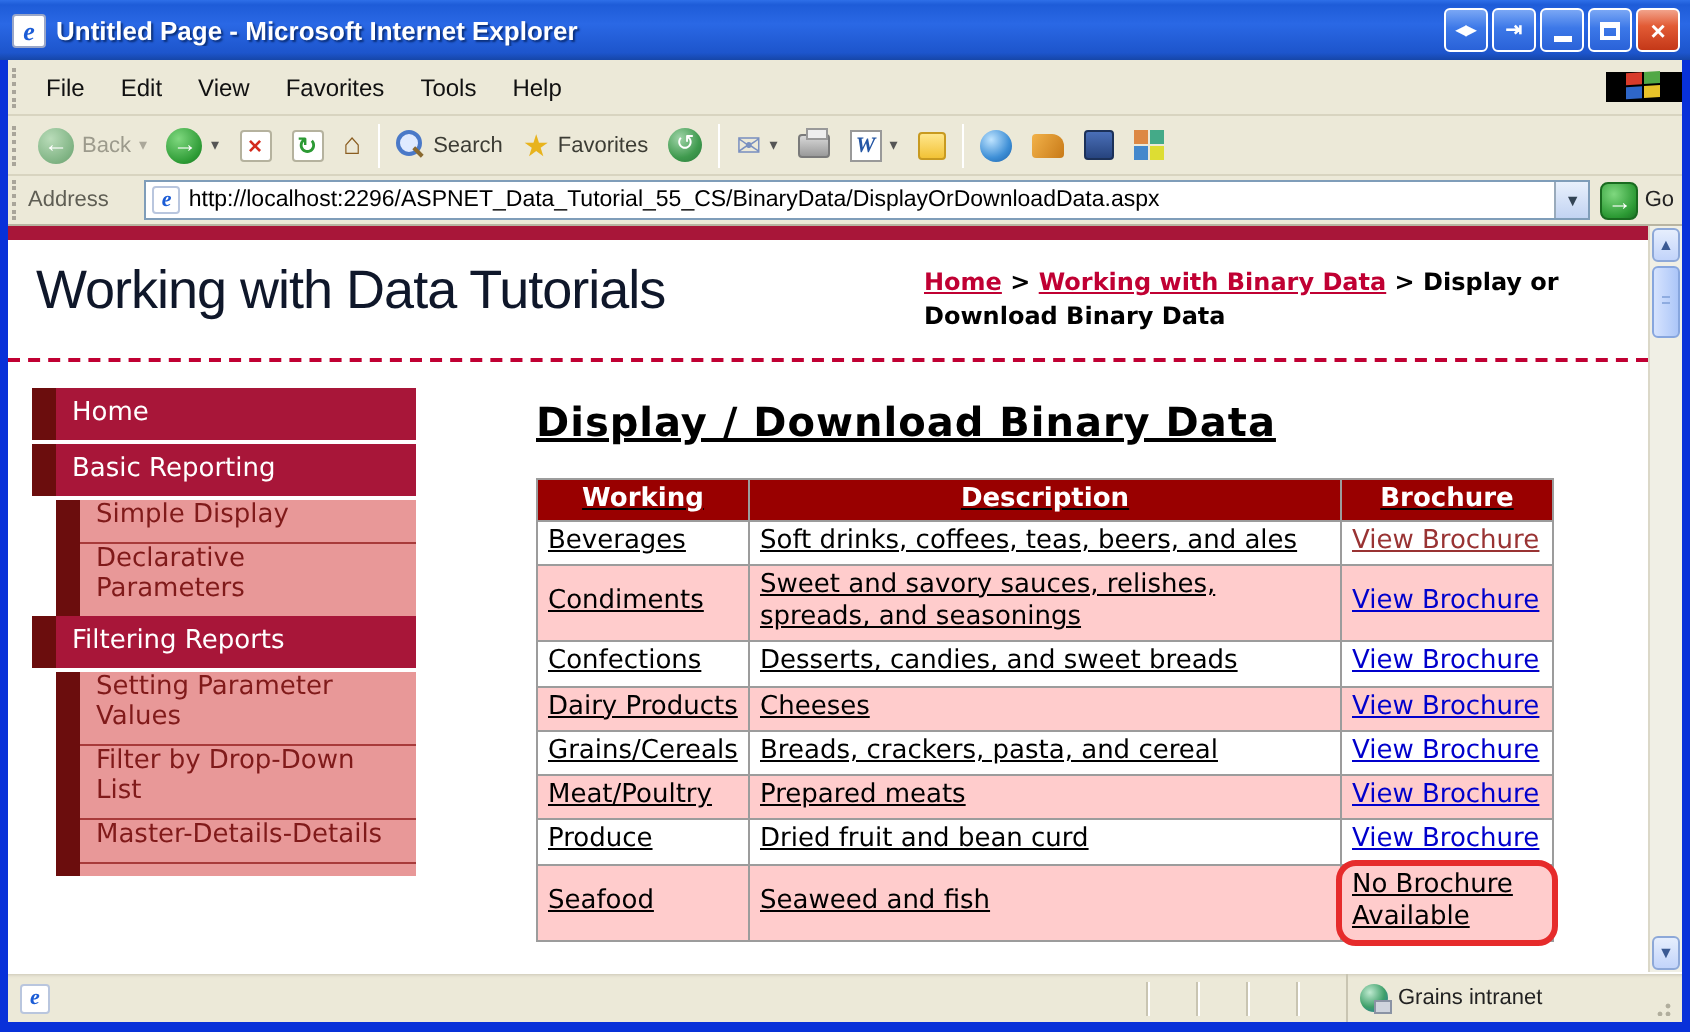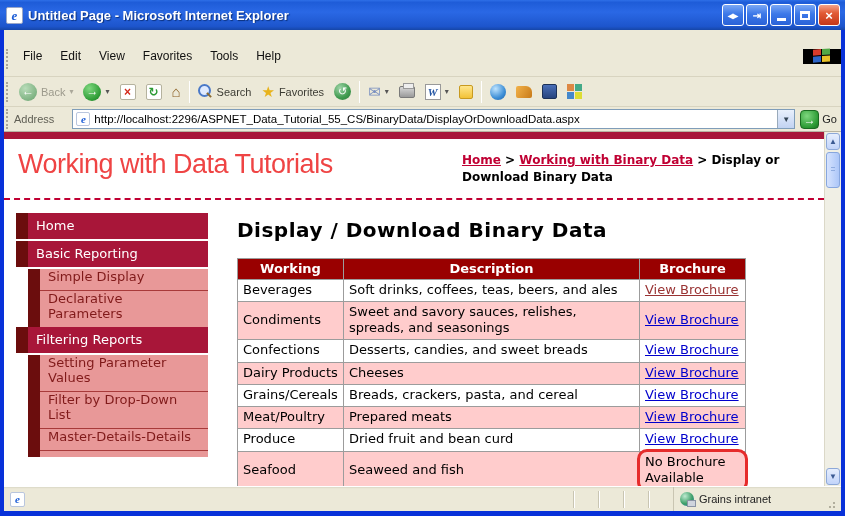--- a/index.html
+++ b/index.html
@@ -20,21 +20,21 @@
     background:linear-gradient(180deg,#7AA7F5 0%,#3C78E8 45%,#2A62D8 100%); color:#fff;
     display:flex; align-items:center; justify-content:center; font-size:10px; font-weight:bold; }
   .tb-btn.close { background:linear-gradient(180deg,#F2A38B 0%,#E25B35 40%,#C43818 100%); font-size:13px; }
   .tb-btn .minbar { width:9px; height:3px; background:#fff; margin-top:9px; }
   .tb-btn .maxbox { width:10px; height:9px; border:2px solid #fff; border-top-width:3px; }
 
   
   .chrome { flex:1; display:flex; flex-direction:column; border-left:4px solid #0831D9; border-right:4px solid #0831D9; background:#ECE9D8; min-height:0; }
   .grip { width:3px; height:20px; border-left:2px dotted #A9A59A; margin:0 5px 0 2px; flex:none; }
 
-  .menubar { height:28px; flex:none; display:flex; align-items:flex-start; border-bottom:1px solid #D8D4C0;margin-top:19px; }
+  .menubar { height:28px; flex:none; display:flex; align-items:center; border-bottom:1px solid #D8D4C0; }
   .menu-items { display:flex; align-items:center; flex:1; }
   .menu-item { padding:0 9px; font-size:12px; color:#111; }
   .logo-block { width:38px; flex:none; background:#000; display:flex; align-items:center; justify-content:center; }
   .winlogo { width:18px; height:15px; display:grid; grid-template-columns:8px 8px; grid-template-rows:6px 6px; gap:1px; transform:skewY(-4deg); }
   .winlogo i:nth-child(1){background:#D83B2B;} .winlogo i:nth-child(2){background:#52A846;}
   .winlogo i:nth-child(3){background:#2E66C8;} .winlogo i:nth-child(4){background:#E8C229;}
 
   .toolbar { height:30px; flex:none; display:flex; align-items:center; border-bottom:1px solid #D8D4C0; padding-right:4px; }
   .tool { display:flex; align-items:center; gap:4px; padding:0 5px; height:24px; font-size:11px; color:#3c3c34; }
   .tool .lbl { white-space:nowrap; }
@@ -73,36 +73,36 @@
   .addr-url { flex:1; font-size:11.5px; color:#000; white-space:nowrap; overflow:hidden; font-family:"Liberation Sans",sans-serif; }
   .addr-drop { width:17px; height:18px; background:linear-gradient(#E8F0FC,#C2D3F2); border-left:1px solid #9ab; color:#345; font-size:8px; display:flex; align-items:center; justify-content:center; flex:none; }
   .go-btn { display:flex; align-items:center; gap:3px; margin-left:5px; font-size:11px; color:#222; }
   .go-icon { width:19px; height:19px; border-radius:4px; background:radial-gradient(circle at 35% 30%,#7FD87F,#2C9A34 70%,#1C7224); color:#fff; text-align:center; line-height:18px; font-size:12px; border:1px solid #1a6b20; }
 
   
   .viewport { flex:1; display:flex; min-height:0; }
   .content { flex:1; background:#fff; display:flex; flex-direction:column; overflow:hidden; font-family:"DejaVu Sans", sans-serif; }
   .crimsonbar { height:7px; background:#A81639; flex:none; }
   .pageheader { flex:none; display:flex; align-items:flex-start; padding:10px 10px 12px 14px; border-bottom:2px dashed #C00033; }
-  .site-title { font-family:"Liberation Sans", sans-serif; font-size:27px; color:#ef4444; letter-spacing:-0.5px; flex:1; }
+  .site-title { font-family:"Liberation Sans", sans-serif; font-size:27px; color:#0f172a; letter-spacing:-0.5px; flex:1; }
   .breadcrumb { width:352px; flex:none; font:bold 12px/1.4 "DejaVu Sans", sans-serif; color:#000; padding-top:3px; }
   .breadcrumb a { color:#C00033; text-decoration:underline; }
 
   .pagebody { flex:1; display:flex; padding-top:13px; min-height:0; }
   .sidebar { width:192px; margin-left:12px; flex:none; font-size:13px; }
   .s-item { display:flex; }
   .s-block { width:12px; background:#6B0D0D; flex:none; }
   .s-l0 { margin-bottom:2px; }
   .s-l0 .s-body { flex:1; background:#A81639; color:#fff; padding:5px 8px 6px; }
   .s-l1 { margin-left:12px; }
   .s-l1 .s-body { flex:1; background:#E89898; color:#801A1A; padding:0 12px 6px 8px; }
   .s-l1 + .s-l1 > .s-body { border-top:1px solid #A83A3A; }
   .s-stub .s-body { height:7px; padding:0; }
 
-  .main { flex:1; padding-left:29px; padding-right:12px; }
+  .main { flex:1; padding-left:60px; padding-right:12px;text-decoration:underline; }
   .page-title { font:bold 20px "DejaVu Sans", sans-serif; color:#000; margin:5px 0 16px; letter-spacing:0.5px; }
   table.grid { border-collapse:collapse; font-size:13px; }
   table.grid th { background:#990000; color:#fff; font-weight:bold; padding:2px 4px 3px; border:1px solid #9C9C9C; text-align:center; }
   table.grid td { padding:2px 5px 3px; border:1px solid #9C9C9C; vertical-align:middle; line-height:1.25; color:#000; }
   td.c-cat { width:106px; }
   td.c-desc { width:296px;margin-top:24px; }
   td.c-bro { width:106px; }
   tr.alt td { background:#FFCCCC; }
   a.bro-link { color:#0000CC; text-decoration:underline; }
   a.bro-link.visited { color:#993333; }

